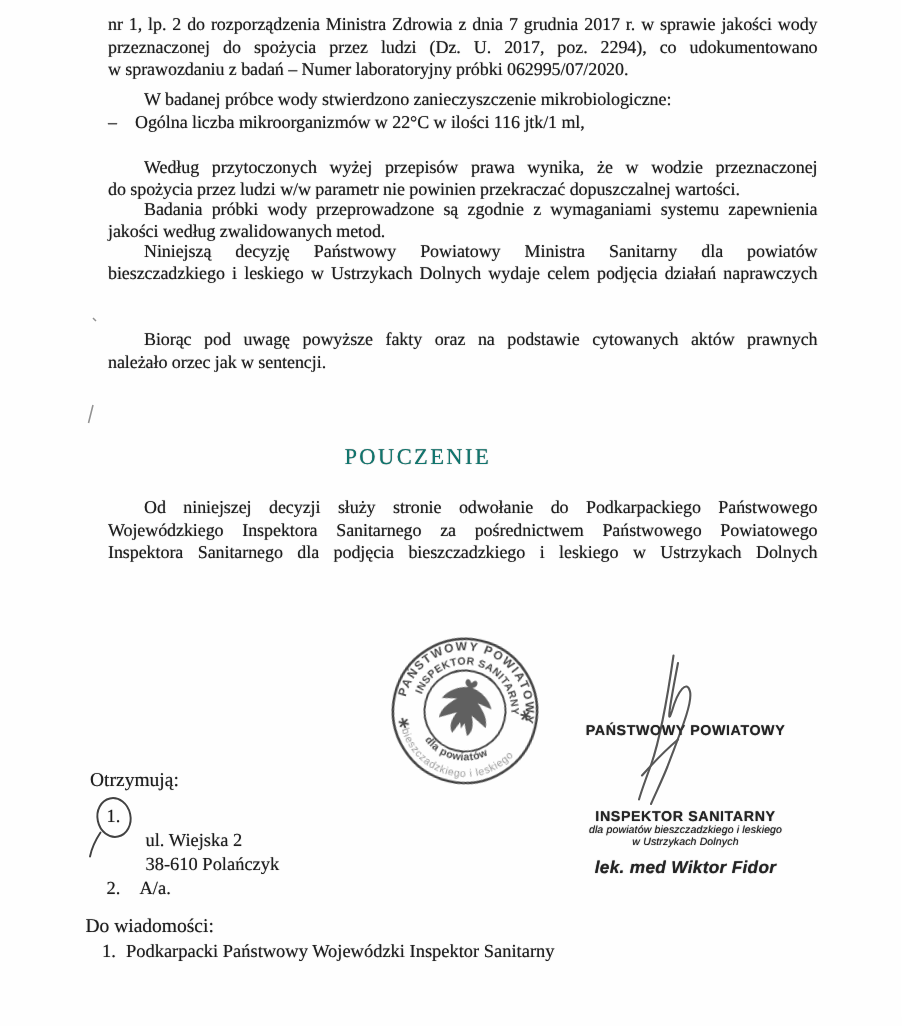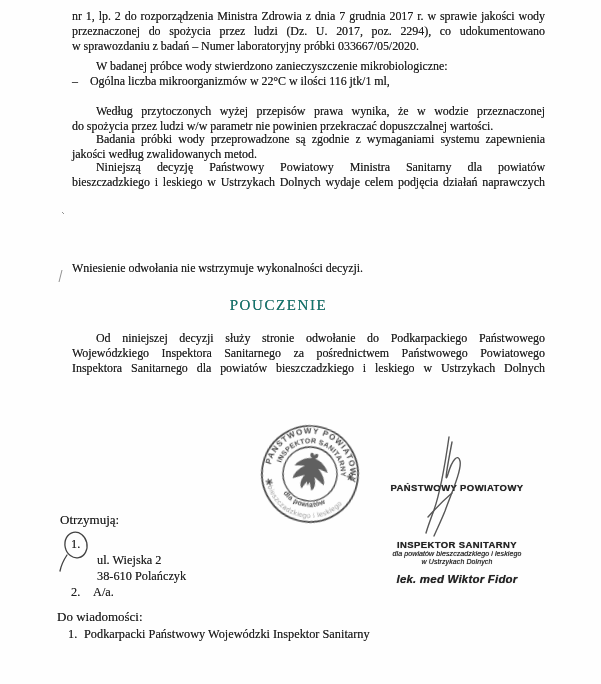--- a/index.html
+++ b/index.html
@@ -48,21 +48,21 @@
   svg.overlay{position:absolute;left:0;top:0;pointer-events:none;}
 </style>
 </head>
 <body>
 
 <div class="page">
 
   <div class="tcol" style="top:9px">
     <span class="line jl">nr 1, lp. 2 do rozporządzenia Ministra Zdrowia z dnia 7 grudnia 2017 r. w sprawie jakości wody</span>
     <span class="line jl">przeznaczonej do spożycia przez ludzi (Dz. U. 2017, poz. 2294), co udokumentowano</span>
-    <span class="line ll">w sprawozdaniu z badań – Numer laboratoryjny próbki 033667/05/2020.</span>
+    <span class="line ll">w sprawozdaniu z badań – Numer laboratoryjny próbki 062995/07/2020.</span>
   </div>
 
   <div class="tcol" style="top:59px">
     <span class="line ll ind">W badanej próbce wody stwierdzono zanieczyszczenie mikrobiologiczne:</span>
   </div>
 
   <div class="tcol bullet-row" style="top:74px">
     <span class="line dash">–</span>
     <span class="line ll">Ogólna liczba mikroorganizmów w 22°C w ilości 116 jtk/1 ml,</span>
   </div>
@@ -75,31 +75,32 @@
   <div class="tcol" style="top:132px">
     <span class="line jl ind">Badania próbki wody przeprowadzone są zgodnie z wymaganiami systemu zapewnienia</span>
     <span class="line ll">jakości według zwalidowanych metod.</span>
   </div>
 
   <div class="tcol" style="top:160px">
     <span class="line jl ind">Niniejszą decyzję Państwowy Powiatowy Ministra Sanitarny dla powiatów</span>
     <span class="line jl">bieszczadzkiego i leskiego w Ustrzykach Dolnych wydaje celem podjęcia działań naprawczych</span>
   </div>
 
+  <div class="tcol" style="top:219px">
+    <span class="line jl ind">Biorąc pod uwagę powyższe fakty oraz na podstawie cytowanych aktów prawnych</span>
+    <span class="line ll">należało orzec jak w sentencji.</span>
+  </div>
 
-  <div class="tcol" style="top:261px">
-    <span class="line ll">Wniesienie odwołania nie wstrzymuje wykonalności decyzji.</span>
-  </div>
 
   <div class="heading" style="top:297px">POUCZENIE</div>
 
   <div class="tcol" style="top:331px">
     <span class="line jl ind">Od niniejszej decyzji służy stronie odwołanie do Podkarpackiego Państwowego</span>
     <span class="line jl">Wojewódzkiego Inspektora Sanitarnego za pośrednictwem Państwowego Powiatowego</span>
-    <span class="line jl">Inspektora Sanitarnego dla powiatów bieszczadzkiego i leskiego w Ustrzykach Dolnych</span>
+    <span class="line jl">Inspektora Sanitarnego dla podjęcia bieszczadzkiego i leskiego w Ustrzykach Dolnych</span>
   </div>
 
   <div class="sigblock">
     <div class="t1">PAŃSTWOWY POWIATOWY</div>
     <div class="t1">INSPEKTOR SANITARNY</div>
     <div class="t2">dla powiatów bieszczadzkiego i leskiego</div>
     <div class="t2">w Ustrzykach Dolnych</div>
     <div class="signer">lek. med Wiktor Fidor</div>
   </div>
 

